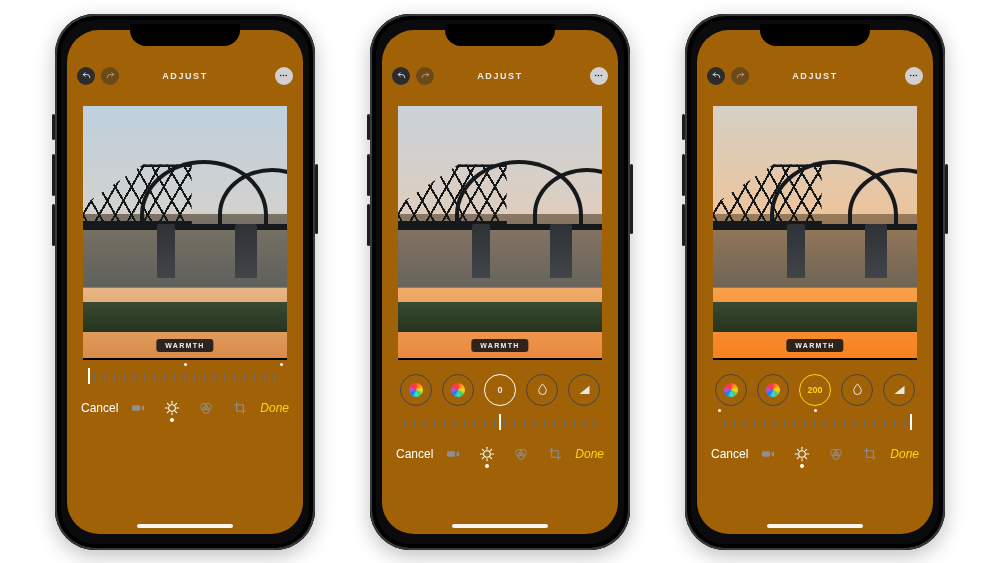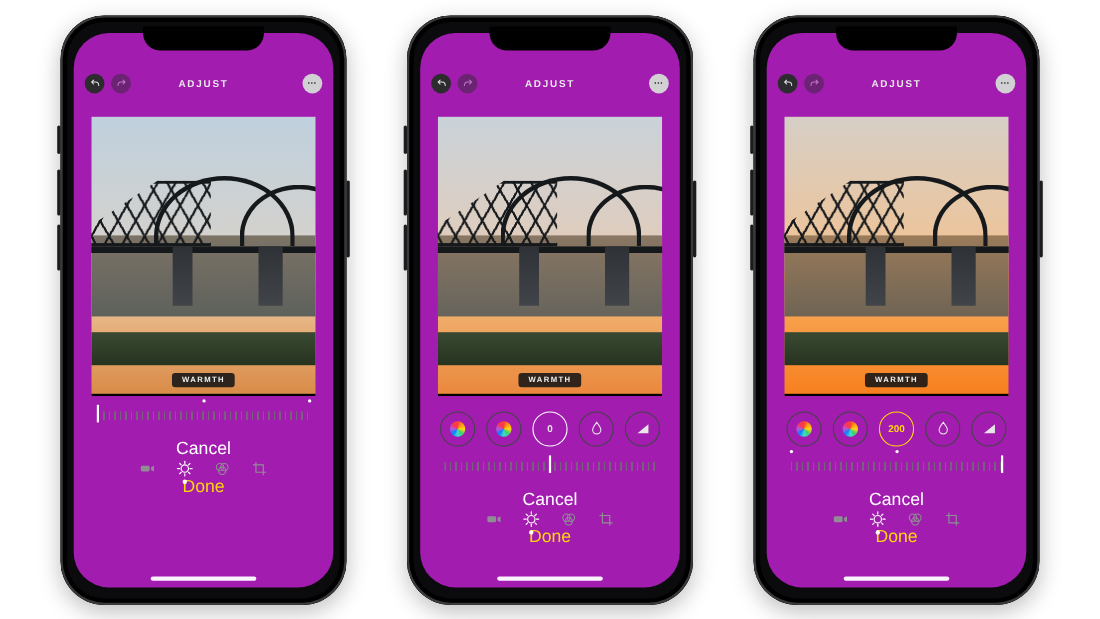--- a/index.html
+++ b/index.html
@@ -50,21 +50,21 @@
     transform: translateX(-50%);
     width: 110px;
     height: 22px;
     background: #000;
     border-radius: 0 0 16px 16px;
     z-index: 50;
   }
   .screen {
     width: var(--screen-w);
     height: var(--screen-h);
-    background: #a21caf;
+    background: #a16207;
     border-radius: 32px;
     overflow: hidden;
     position: relative;
     display: flex;
     flex-direction: column;
   }
 
   
   .hdr {
     margin-top: 34px;
@@ -209,25 +209,24 @@
     position: absolute; top: -5px; width: 3px; height: 3px; background: #fff; border-radius: 50%;
   }
 
   
   .footer {
     margin-top: 14px;
     padding: 0 14px 6px 14px;
     display: flex;
     align-items: center;
     justify-content: space-between;
-    font-size: 16px;
-    flex-direction: column;
+    font-size: 12px;
   }
   .footer .cancel { color: #fff; }
-  .footer .done { color: var(--yellow); font-weight: 500; }
+  .footer .done { color: var(--yellow); font-weight: 500; font-style: italic; }
   .footer .modes {
     display: flex; gap: 18px; align-items: center;
   }
   .footer .modes .m { color: #8e8e93; position: relative; }
   .footer .modes .m.active { color: #fff; }
   .footer .modes .m svg { width: 16px; height: 16px; display: block; }
   .footer .modes .m.active::after {
     content: ""; position: absolute; left: 50%; transform: translateX(-50%);
     bottom: -6px; width: 4px; height: 4px; border-radius: 50%; background: #fff;
   }

